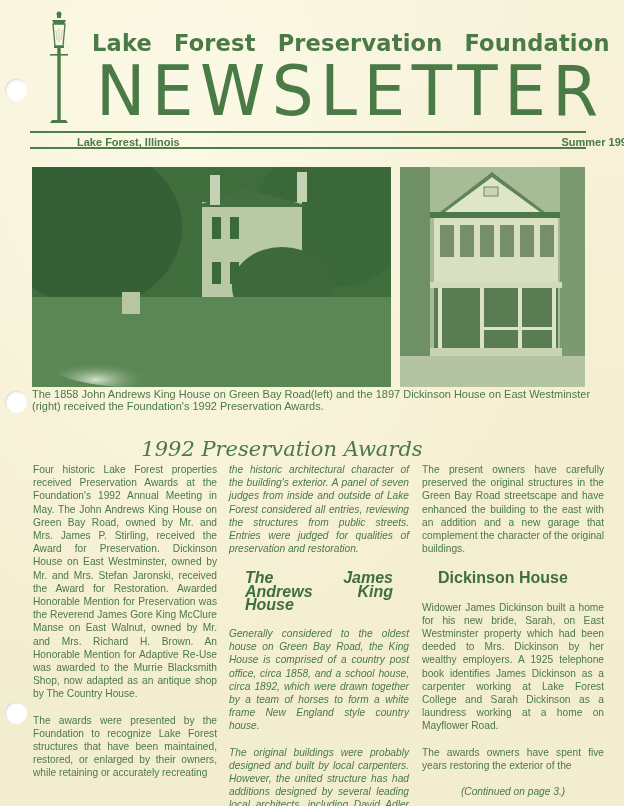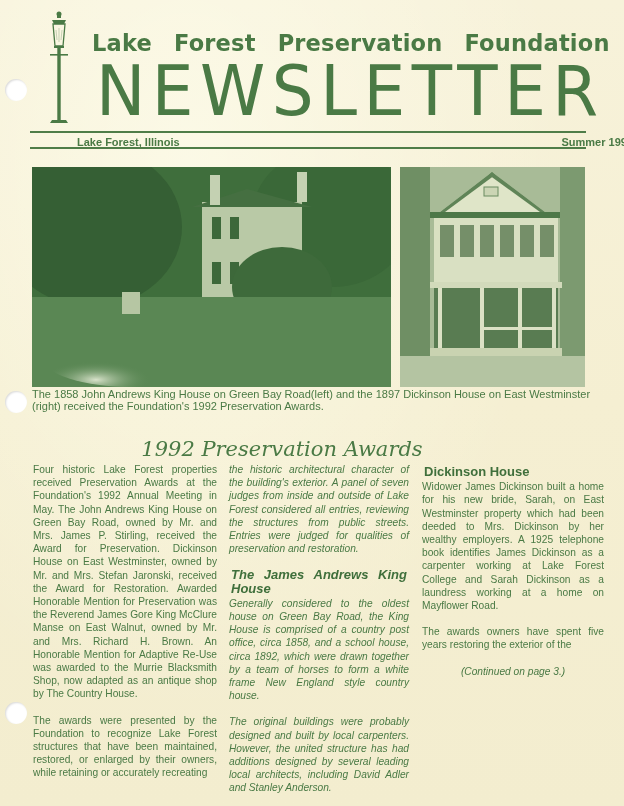--- a/index.html
+++ b/index.html
@@ -53,21 +53,21 @@
     position:absolute; left:0; top:437px; width:564px; text-align:center;
     font-family:"DejaVu Serif", serif; font-style:italic;
     font-size:21px; color:#4a7a45;
   }
   .col {
     position:absolute; top:463px;
     font-size:10.2px; line-height:13.2px; color:#4a7a45;
     text-align:justify;
   }
   .col p { margin:0 0 13px 0; }
-  .col h3 { margin:2px; font-size:13px; line-height:13.2px; font-weight:bold; color:#3f6f3b; }
+  .col h3 { margin:16px; font-size:16px; line-height:13.2px; font-weight:bold; color:#3f6f3b; }
   .col .cont { font-style:italic; text-align:center; }
   .c1 { left:33px; width:184px; }
   .c2 { left:229px; width:180px;font-style:italic; }
   .c3 { left:422px; width:182px; }
 </style>
 </head>
 <body>
 
 <div class="paper"></div>
 
@@ -171,17 +171,18 @@
 </div>
 
 <div class="col c2">
   <p>the historic architectural character of the building's exterior. A panel of seven judges from inside and outside of Lake Forest considered all entries, reviewing the structures from public streets. Entries were judged for qualities of preservation and restoration.</p>
   <h3>The James Andrews King House</h3>
   <p>Generally considered to the oldest house on Green Bay Road, the King House is comprised of a country post office, circa 1858, and a school house, circa 1892, which were drawn together by a team of horses to form a white frame New England style country house.</p>
   <p>The original buildings were probably designed and built by local carpenters. However, the united structure has had additions designed by several leading local architects, including David Adler and Stanley Anderson.</p>
 </div>
 
 <div class="col c3">
+  <p>The present owners have carefully preserved the original structures in the Green Bay Road streetscape and have enhanced the building to the east with an addition and a new garage that complement the character of the original buildings.</p>
   <h3>Dickinson House</h3>
   <p>Widower James Dickinson built a home for his new bride, Sarah, on East Westminster property which had been deeded to Mrs. Dickinson by her wealthy employers. A 1925 telephone book identifies James Dickinson as a carpenter working at Lake Forest College and Sarah Dickinson as a laundress working at a home on Mayflower Road.</p>
   <p>The awards owners have spent five years restoring the exterior of the</p>
   <p class="cont">(Continued on page 3.)</p>
 </div>
 
 </body></html>

